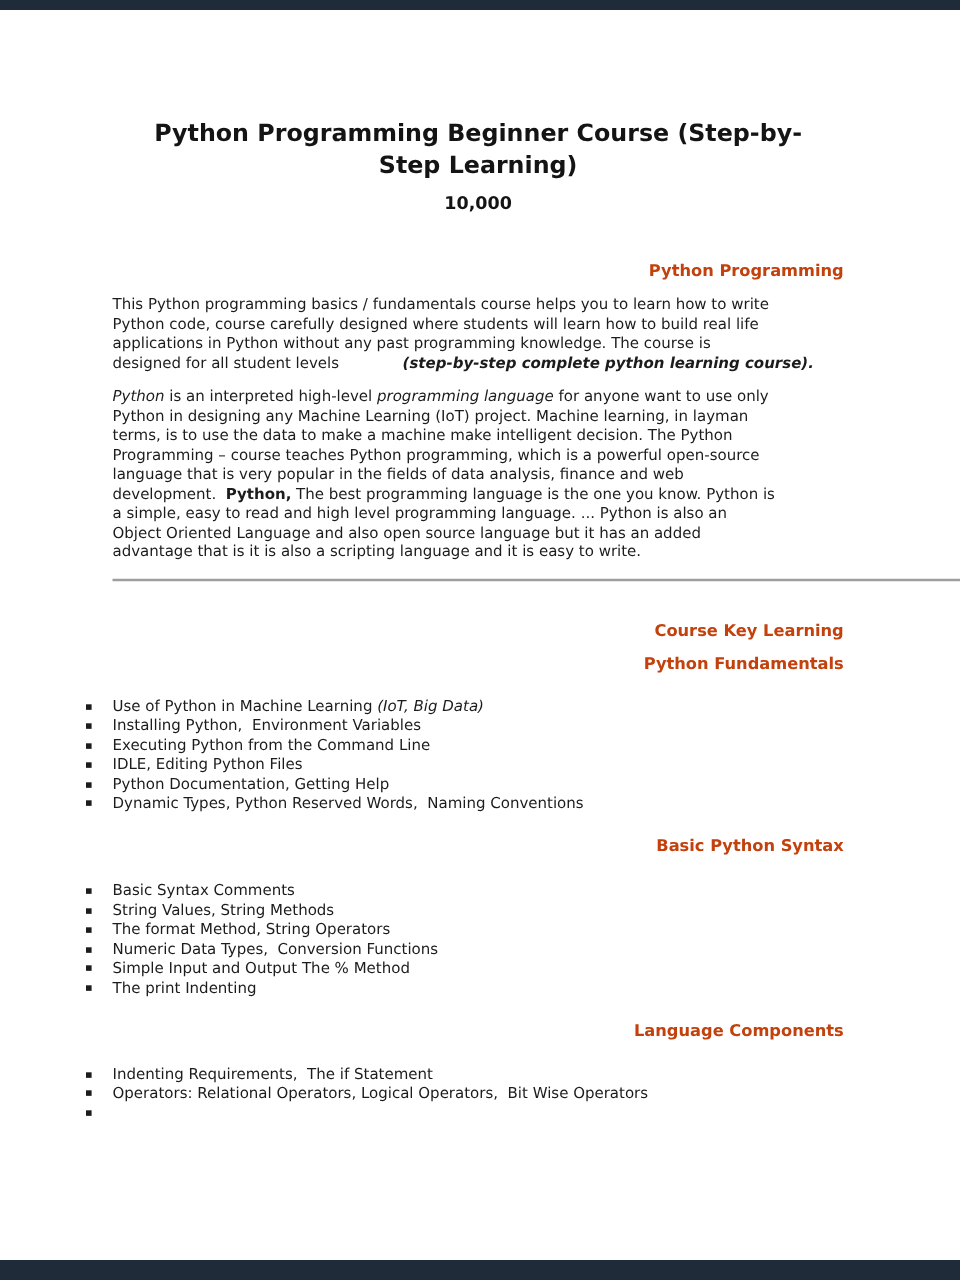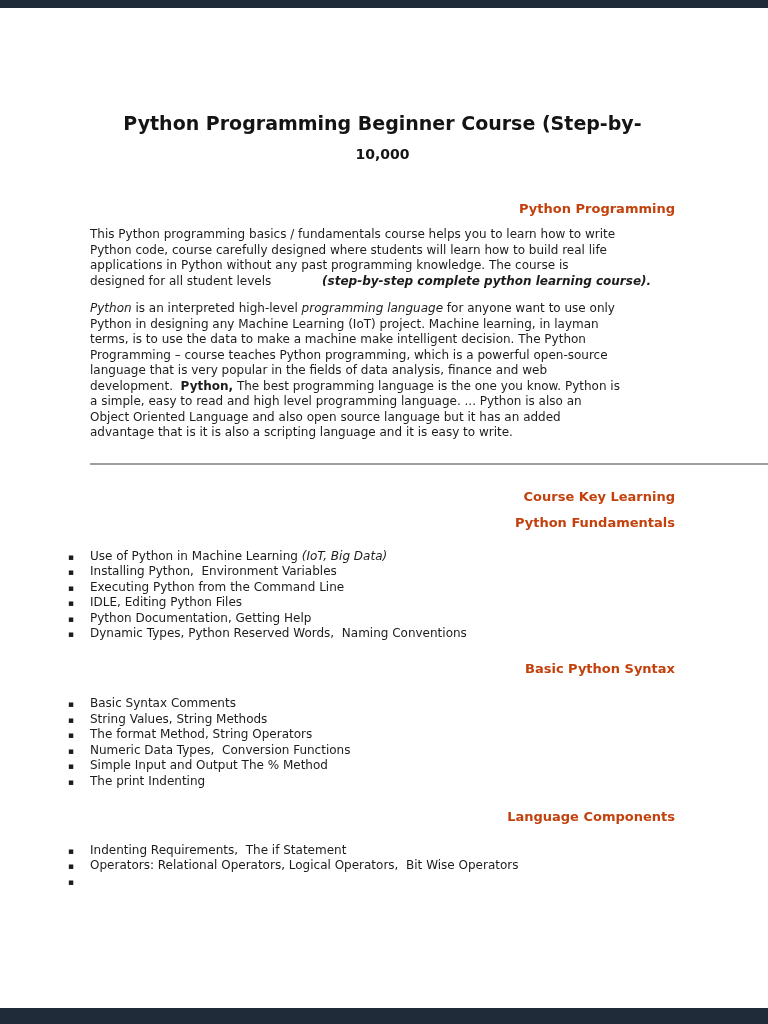--- a/index.html
+++ b/index.html
@@ -12,21 +12,21 @@
     font-family: "DejaVu Sans", "Liberation Sans", sans-serif;
     color: #1c1c1c;
   }
   .viewer-bar { position: absolute; left: 0; right: 0; background: #1f2b38; }
   .viewer-bar.top { top: 0; height: 8px; }
   .viewer-bar.bottom { bottom: 0; height: 16px; }
 
   .content {
     position: absolute;
     left: 90px;
-    top: 16px;
+    top: 0;
     width: 585px;
     padding-top: 95px;
   }
 
   .title {
     margin: 0;
     text-align: center;
     font-size: 19px;
     font-weight: bold;
     line-height: 25px;
@@ -99,20 +99,21 @@
 </head>
 <body>
 
 <div class="page">
   <div class="viewer-bar top"></div>
 
   <div class="content">
 
     <h1 class="title">
       <div>Python Programming Beginner Course (Step-by-</div>
+      <div>Step Learning)</div>
     </h1>
     <div class="number">10,000</div>
 
     <h2 class="h-sec mt-intro">Python Programming</h2>
 
     <p class="para p1"><span class="t">This Python programming basics / fundamentals course helps you to learn how to write
 Python code, course carefully designed where students will learn how to build real life
 applications in Python without any past programming knowledge. The course is
 designed for all student levels </span><span class="t bi">(step-by-step complete python learning course).</span></p>
 

